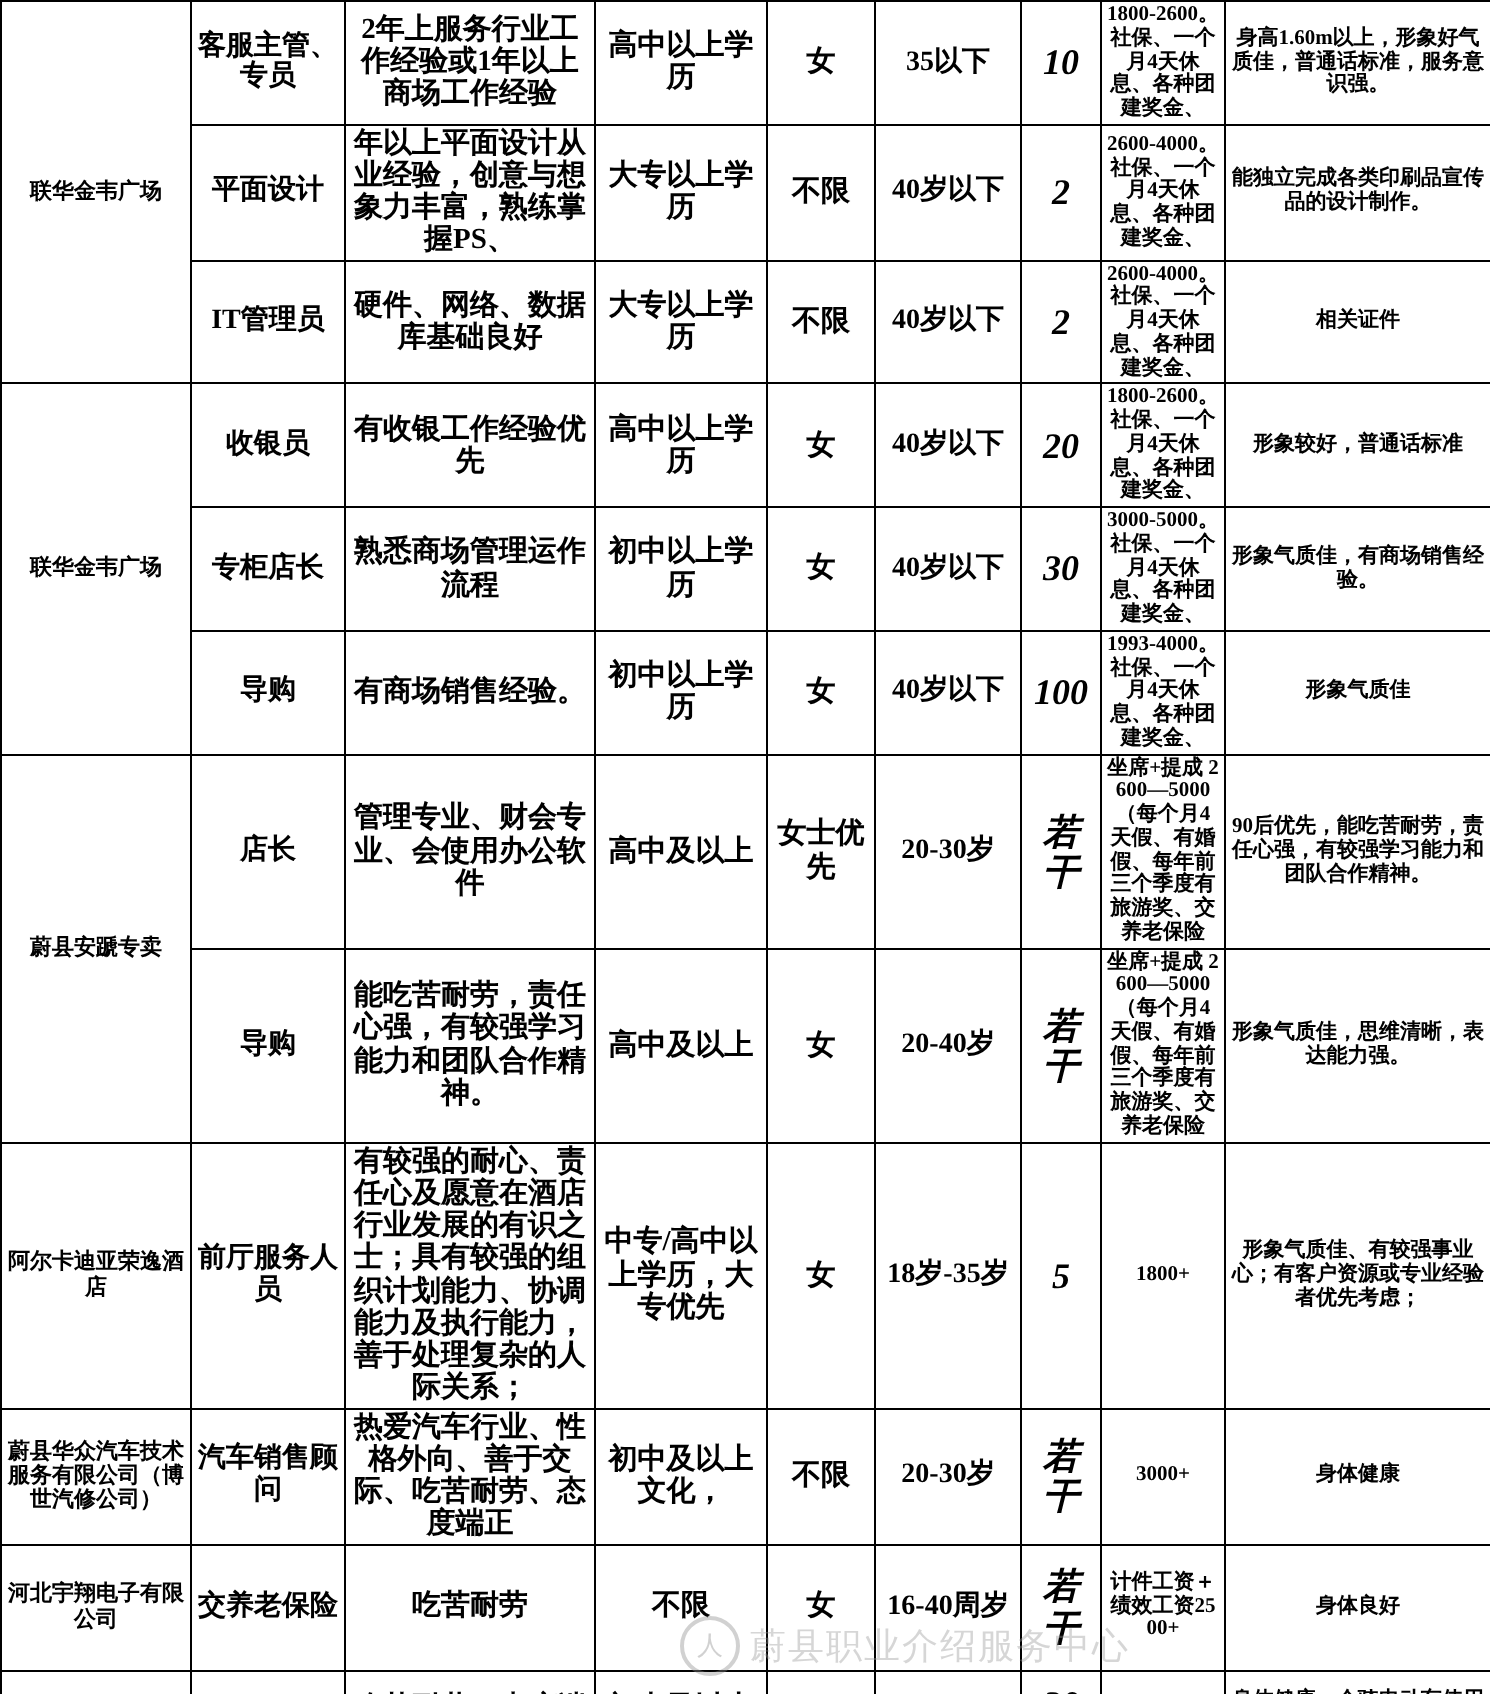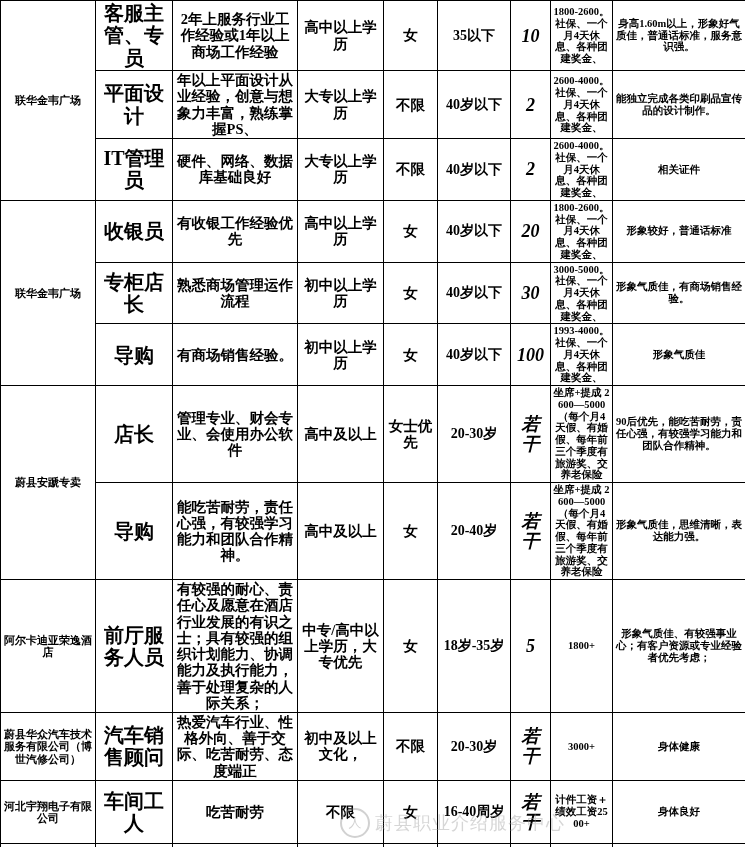--- a/index.html
+++ b/index.html
@@ -36,21 +36,21 @@
   col.c-position { width: 77px; }
   col.c-require  { width: 125px; }
   col.c-edu      { width: 86px; }
   col.c-gender   { width: 54px; }
   col.c-age      { width: 73px; }
   col.c-count    { width: 40px; }
   col.c-salary   { width: 62px; }
   col.c-note     { width: 133px; }
 
   td.company  { font-size: 11px; }
-  td.position { font-size: 20px; }
+  td.position { font-size: 14px; }
   td.require  { font-size: 14.5px; text-align: left; line-height: 1.08; margin-left: 20px; }
   td.edu      { font-size: 14.5px; }
   td.gender   { font-size: 14.5px; }
   td.age      { font-size: 14px; }
   td.count    { font-size: 18px; font-style: italic; }
   td.salary   { font-size: 10.5px; line-height: 1.2; }
   td.note     { font-size: 10.5px; text-align: left; line-height: 1.25; margin-left: 16px; }
   td.salary-tall  { vertical-align: top; }
   td.note-top     { vertical-align: top; padding-top: 3px; }
 
@@ -203,21 +203,21 @@
         <td class="require">热爱汽车行业、性格外向、善于交际、吃苦耐劳、态度端正</td>
         <td class="edu">初中及以上文化，</td>
         <td class="gender">不限</td>
         <td class="age">20-30岁</td>
         <td class="count">若干</td>
         <td class="salary salary-tall">3000+</td>
         <td class="note note-top">身体健康</td>
       </tr>
       <tr style="height: 63px;">
         <td class="company" rowspan="1">河北宇翔电子有限公司</td>
-        <td class="position">车间工人</td>
+        <td class="position">交养老保险</td>
         <td class="require">吃苦耐劳</td>
         <td class="edu">不限</td>
         <td class="gender">女</td>
         <td class="age">16-40周岁</td>
         <td class="count">若干</td>
         <td class="salary salary-tall">计件工资＋绩效工资2500+</td>
         <td class="note note-top">身体良好</td>
       </tr>
       <tr style="height: 55px;">
         <td class="company" rowspan="1">饿了么（蔚县）</td>

